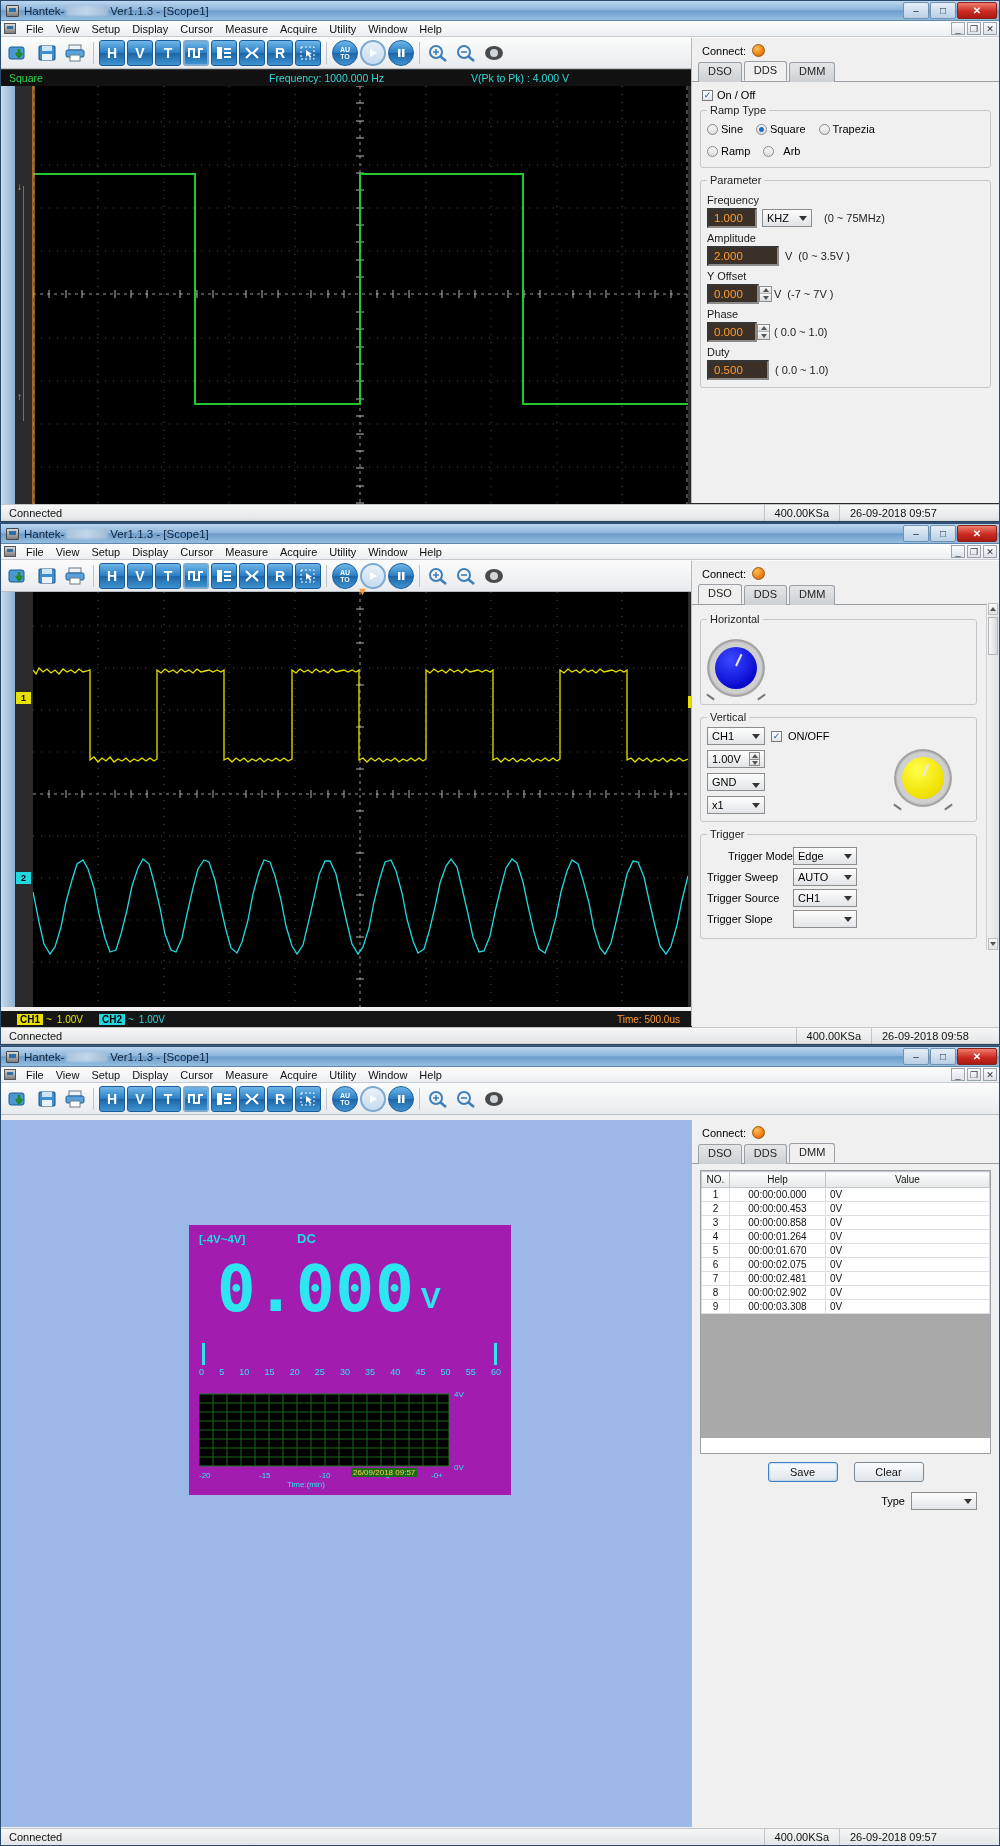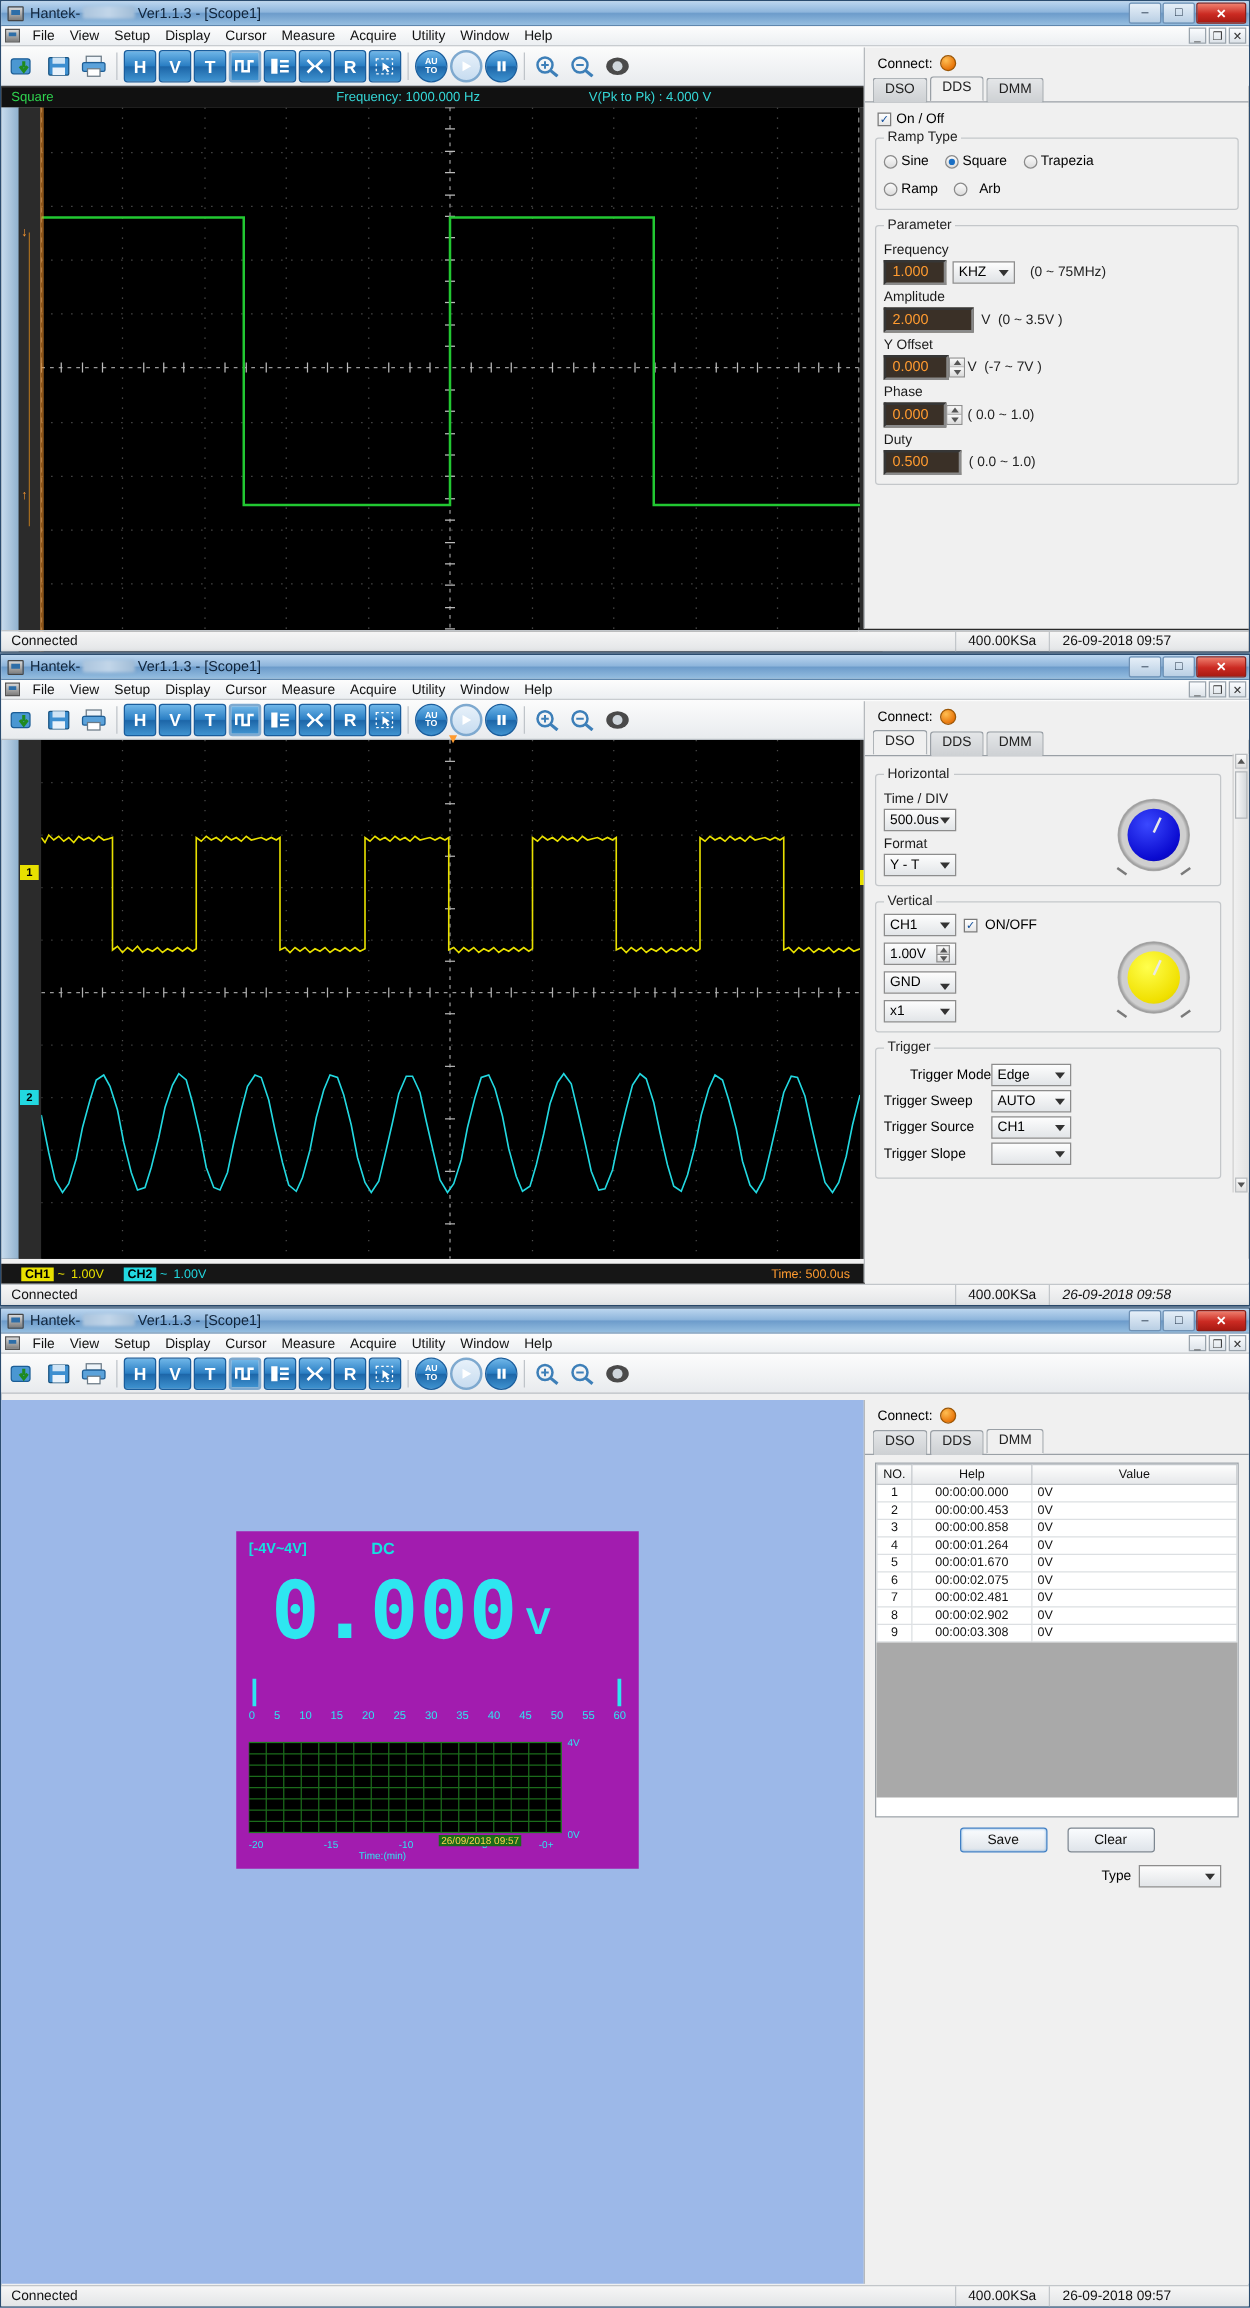--- a/index.html
+++ b/index.html
@@ -767,32 +767,20 @@
     </div>
     <div class="tabs">
       <div class="tab active">DSO</div>
       <div class="tab">DDS</div>
       <div class="tab">DMM</div>
     </div>
     <div style="position:relative;padding:5px 8px;">
       <fieldset style="margin-right:14px;">
         <legend>Horizontal</legend>
         <div style="display:flex;align-items:flex-start;">
-          <div style="flex:1;">
-            <div class="lbl">Time / DIV</div>
-            <div class="combo w60">
-              <span>500.0us</span>
-              <span class="caret"></span>
-            </div>
-            <div class="lbl">Format</div>
-            <div class="combo w60">
-              <span>Y - T</span>
-              <span class="caret"></span>
-            </div>
-          </div>
           <div class="knob blue" style="margin:10px 18px 0 0;">
               <div class="inner"></div>
             </div>
         </div>
       </fieldset>
 
       <fieldset style="margin-right:14px;">
         <legend>Vertical</legend>
         <div style="display:flex;align-items:flex-start;">
           <div style="flex:1;">
@@ -870,21 +858,21 @@
         <div class="sarrow" style="bottom:0;">
             <i class="ar d"></i>
           </div>
       </div>
     </div>
   </div>
 
   <div class="statusbar" style="position:absolute;left:0;right:0;bottom:0;">
     <div class="sb-left">Connected</div>
     <div class="sb-cell">400.00KSa</div>
-    <div class="sb-cell" style="width:160px;font-style:italic;">26-09-2018  09:58</div>
+    <div class="sb-cell" style="width:128px;">26-09-2018  09:58</div>
   </div>
 </div>
 
 <div class="win" style="top:1046px;height:800px;">
   <div class="titlebar">
     <div class="ticon"></div>
     <div class="ttitle">
       <span>Hantek-</span><span class="blur"></span><span>Ver1.1.3 - [Scope1]</span>
     </div>
     <div class="winbtns">

